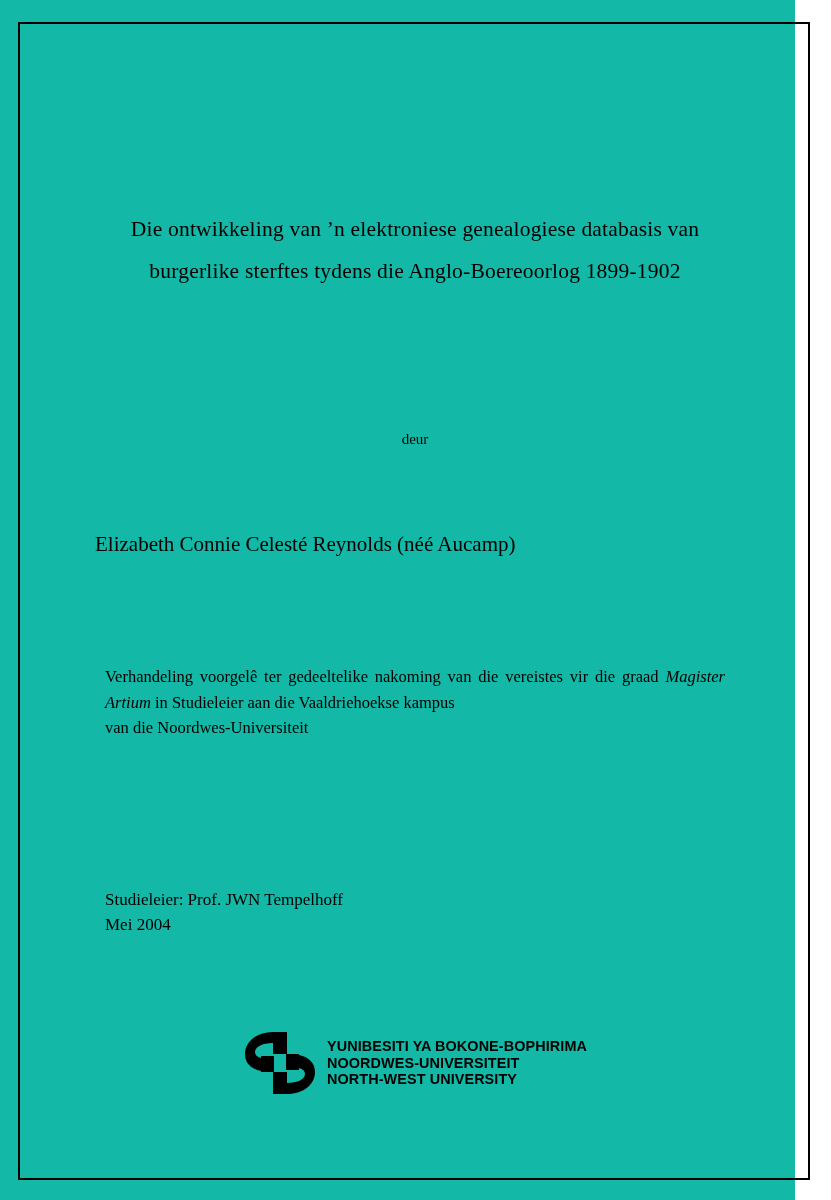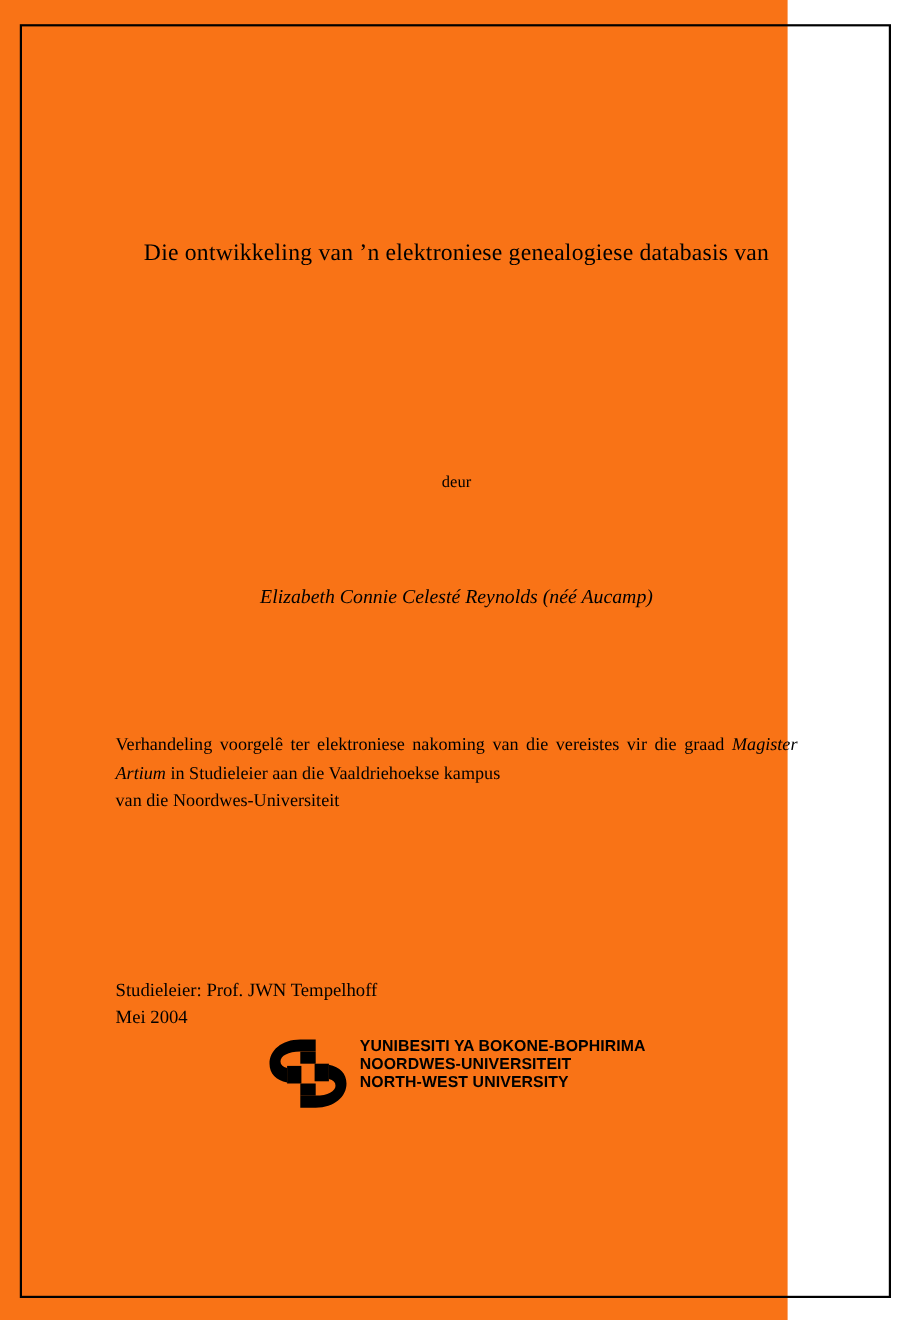--- a/index.html
+++ b/index.html
@@ -9,23 +9,23 @@
   }
   body {
     width: 831px;
     height: 1200px;
     font-family: "Liberation Serif", serif;
     color: #000000;
     overflow: hidden;
   }
   .page {
     position: relative;
-    width: 716px;
+    width: 795px;
     height: 1200px;
-    background: #f97316;
+    background: #14b8a6;
   }
   .page-border {
     position: absolute;
     left: 18px;
     top: 22px;
     width: 792px;
     height: 1158px;
     border: 2px solid #000000;
     box-sizing: border-box;
   }
@@ -55,23 +55,21 @@
     top: 409px;
     width: 640px;
     text-align: center;
     font-size: 15px;
   }
   .author {
     position: absolute;
     left: 0;
     top: 510px;
     width: 640px;
-    text-align: center;
-    font-size: 18px;
-    font-style: italic;
+    font-size: 21px;
   }
   .statement {
     position: absolute;
     left: 10px;
     top: 642px;
     width: 620px;
     font-size: 16.5px;
     line-height: 25.5px;
   }
   .statement .just {
@@ -85,24 +83,24 @@
     position: absolute;
     left: 10px;
     top: 865px;
     width: 620px;
     font-size: 17px;
     line-height: 25px;
   }
   .logo-wrap {
     position: absolute;
     left: 0;
-    top: 921px;
+    top: 1008px;
     width: 640px;
     display: flex;
-    align-items: flex-start;
+    align-items: center;
     justify-content: center;
   }
   .logo-mark {
     width: 74px;
     height: 66px;
     margin-right: 10px;
     flex: 0 0 auto;
   }
   .logo-text {
     font-family: "Liberation Sans", sans-serif;
@@ -116,28 +114,29 @@
 </head>
 <body>
 
 <div class="page">
   <div class="page-border"></div>
 
   <div class="content">
 
     <div class="title-block">
       <div class="title-line">Die ontwikkeling van ’n elektroniese genealogiese databasis van</div>
+      <div class="title-line">burgerlike sterftes tydens die Anglo-Boereoorlog 1899-1902</div>
     </div>
 
     <div class="deur">deur</div>
 
     <div class="author">Elizabeth Connie Celesté Reynolds (néé Aucamp)</div>
 
     <div class="statement">
-      <div class="just"><span>Verhandeling voorgelê ter elektroniese nakoming van die vereistes vir die graad </span><em>Magister Artium</em><span> in Studieleier aan die Vaaldriehoekse kampus</span></div>
+      <div class="just"><span>Verhandeling voorgelê ter gedeeltelike nakoming van die vereistes vir die graad </span><em>Magister Artium</em><span> in Studieleier aan die Vaaldriehoekse kampus</span></div>
       <div>van die Noordwes-Universiteit</div>
     </div>
 
     <div class="supervisor">
       <div>Studieleier: Prof. JWN Tempelhoff</div>
       <div>Mei 2004</div>
     </div>
 
     <div class="logo-wrap">
       <svg class="logo-mark" viewBox="0 0 74 66" aria-hidden="true">

